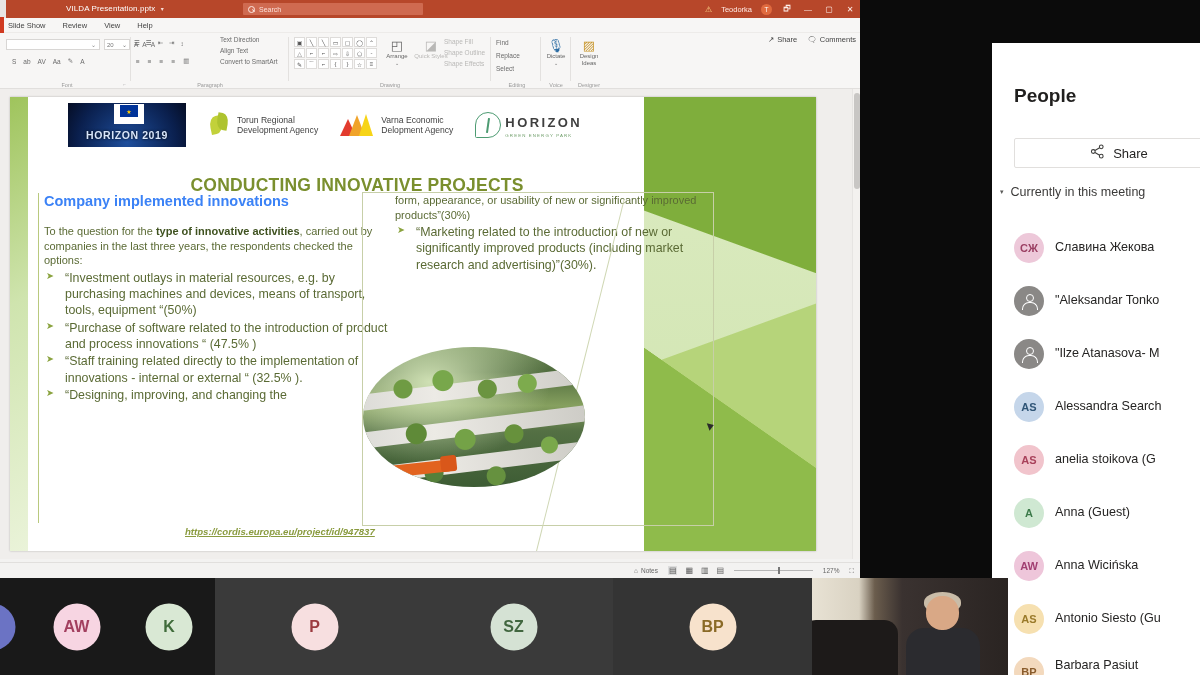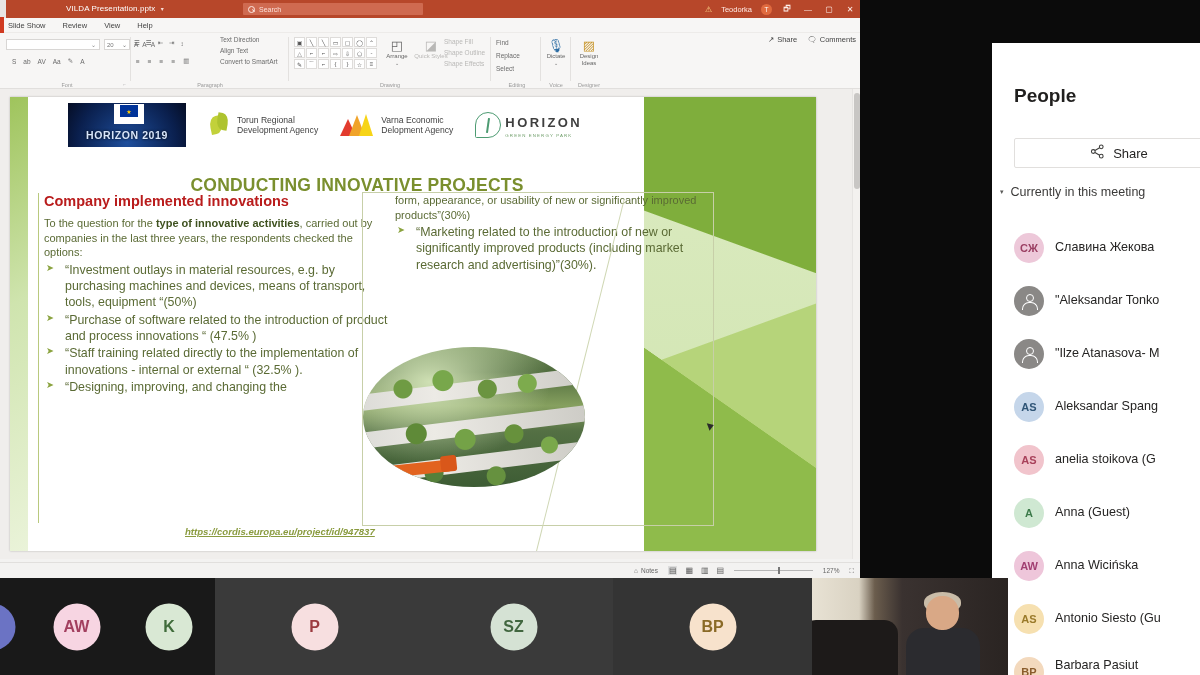--- a/index.html
+++ b/index.html
@@ -184,21 +184,21 @@
     padding-right: 112px;
     margin-top: 8px;
   }
   .col-left {
     position:absolute; left: 34px; top: 96px; width: 348px;
   }
   .col-right {
     position:absolute; left: 385px; top: 96px; width: 305px;
   }
   .lead-head {
-    font-size: 14.5px; font-weight: bold; color:#b91c1c; margin-bottom: 7px;
+    font-size: 14.5px; font-weight: bold; color:#3b82f6; margin-bottom: 15px;
   }
   .para { font-size: 11px; color:#5a6a34; line-height: 1.32; }
   .para b { color:#3f5220; }
   ul.bullets { list-style:none; margin-top: 2px; }
   ul.bullets li {
     position:relative; padding-left: 21px; font-size: 12.4px; color:#5a6a34;
     line-height: 1.32; margin-bottom: 1px;
   }
   ul.bullets li::before {
     content: '\27A4'; position:absolute; left: 2px; top: 0px;
@@ -658,21 +658,21 @@
         <span class="pavatar generic">
             <span class="gl"></span>
           </span>
         <span>
           <div class="pname">"Ilze Atanasova- M</div>
         </span>
       </div>
       <div class="prow">
         <span class="pavatar" style="background:#c5d6ea;color:#2f5577;">AS</span>
         <span>
-          <div class="pname">Aleksandar Spang</div>
+          <div class="pname">Alessandra Search</div>
         </span>
       </div>
       <div class="prow">
         <span class="pavatar" style="background:#f1c4cc;color:#a8415a;">AS</span>
         <span>
           <div class="pname">anelia stoikova (G</div>
         </span>
       </div>
       <div class="prow">
         <span class="pavatar" style="background:#cfe8d2;color:#3c7a4a;">A</span>

